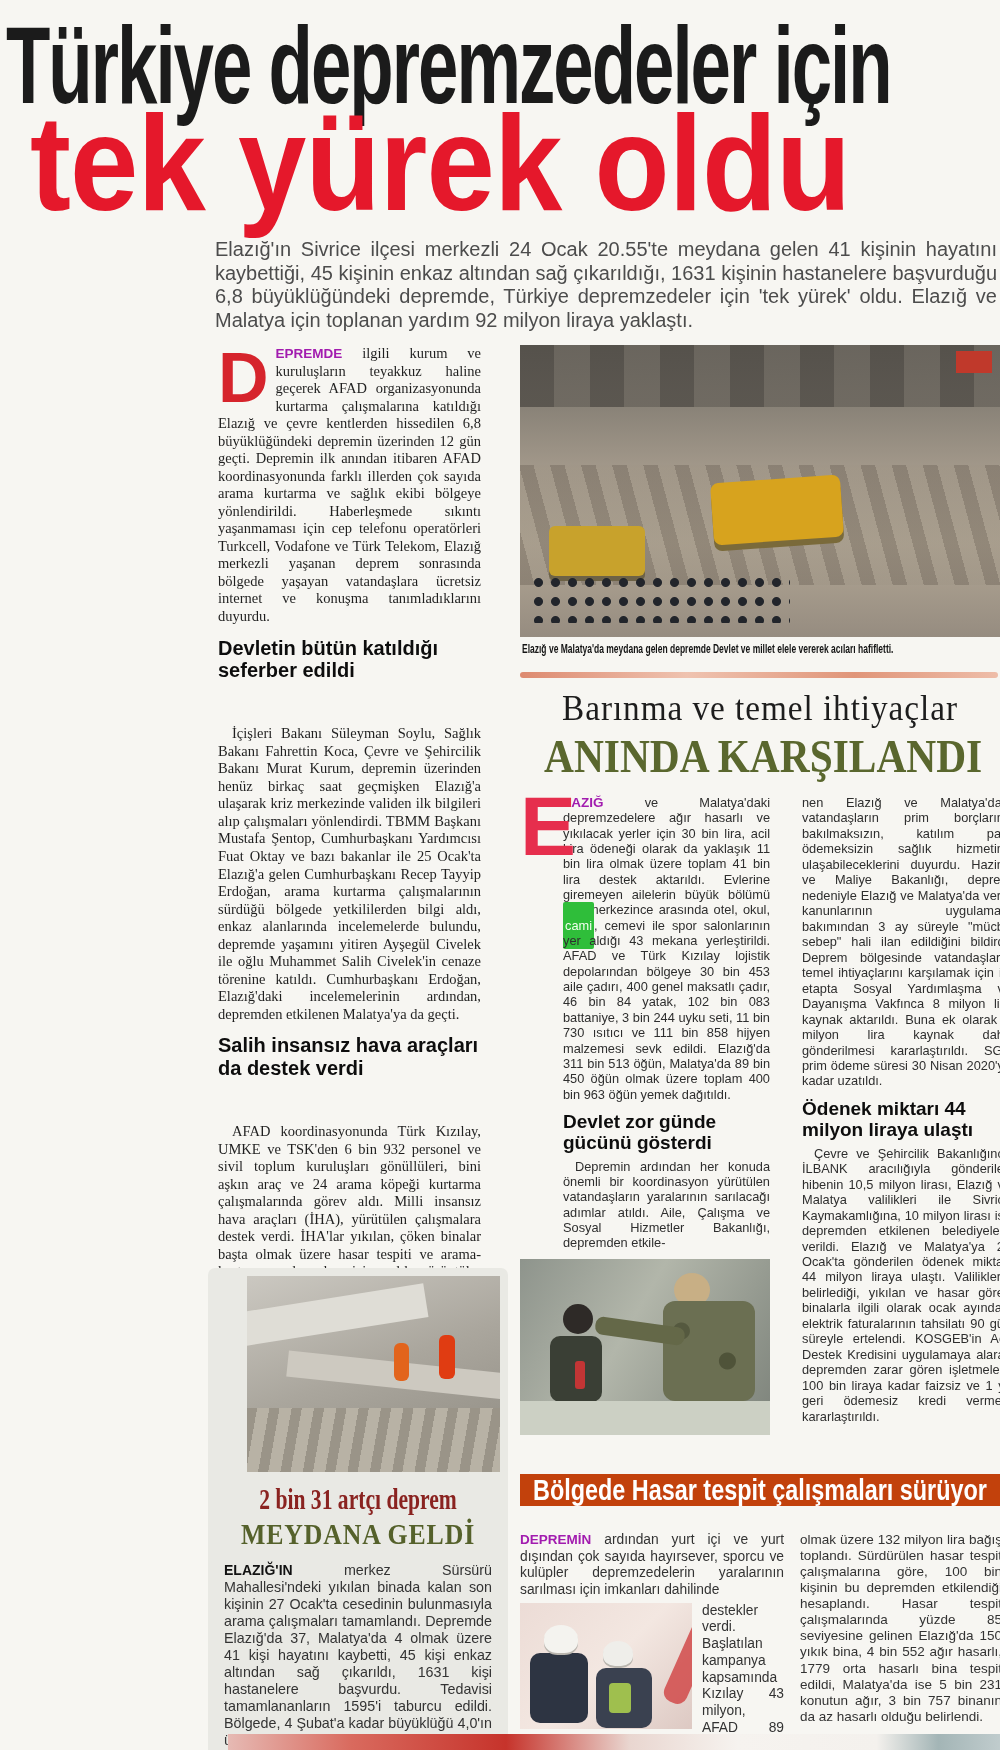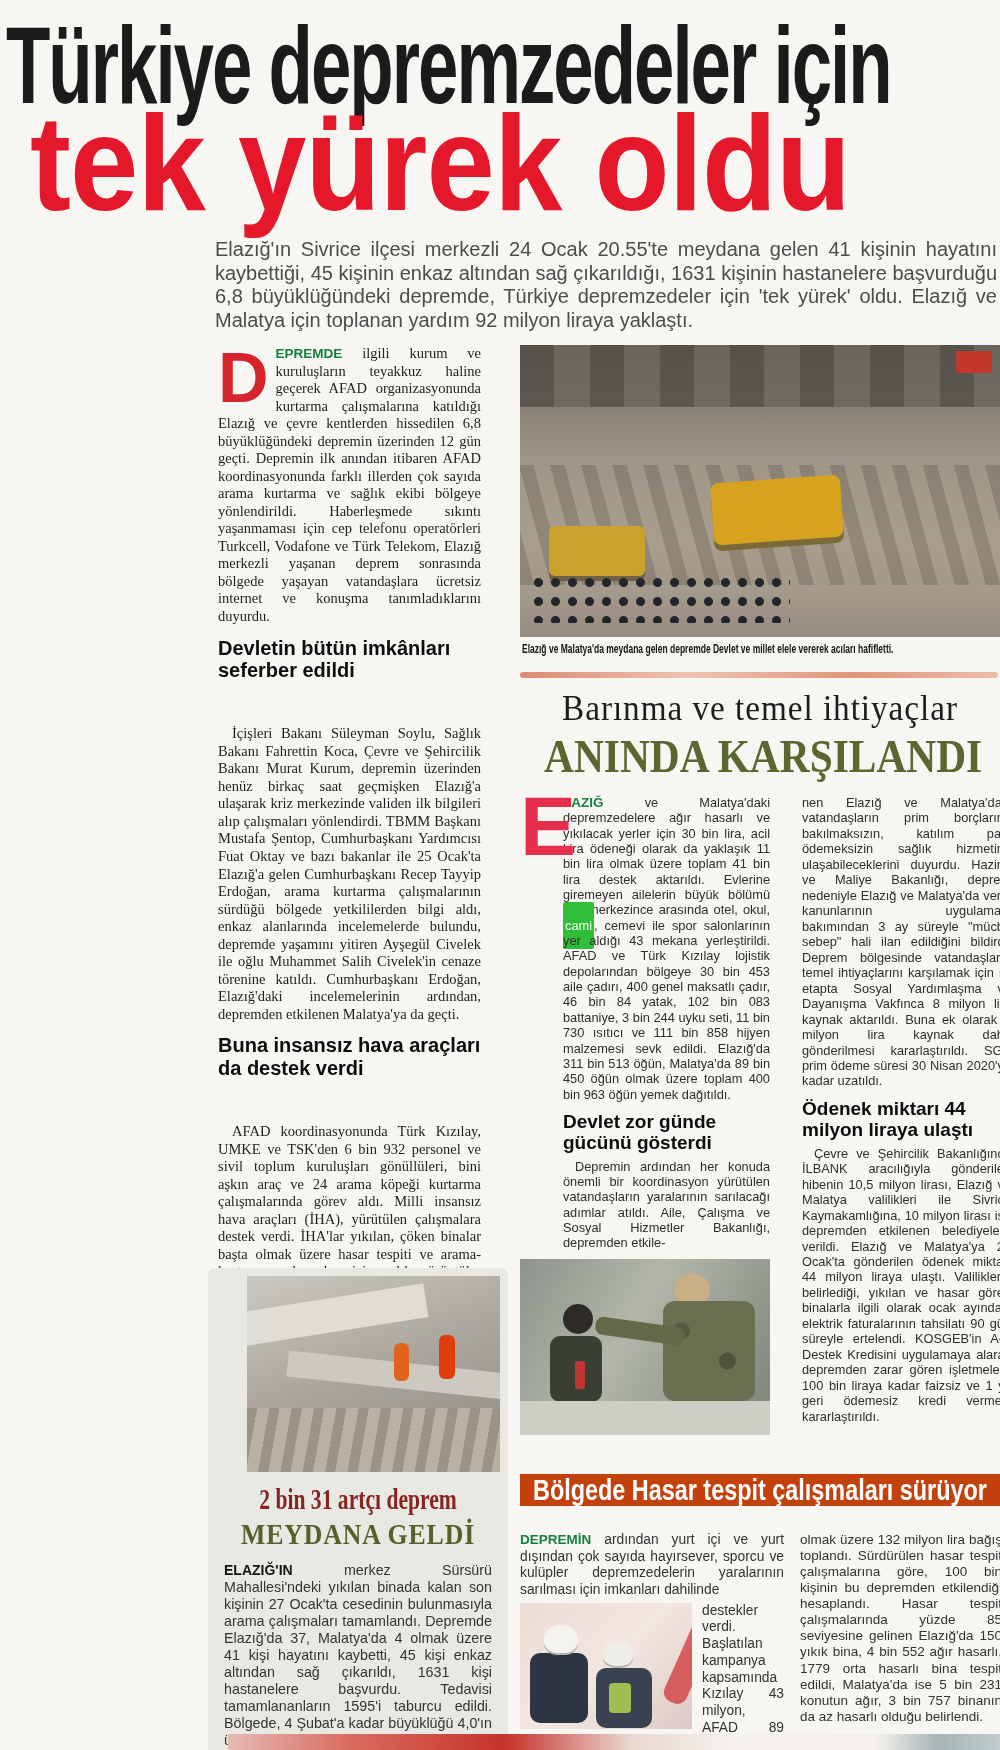--- a/index.html
+++ b/index.html
@@ -29,21 +29,21 @@
   .col-left{
     position:absolute;left:218px;top:345px;width:263px;
     font:14.5px/1.21 "Liberation Serif",serif;color:#1f1f1f;text-align:justify;
   }
   .col-left p{margin:0;}
   .col-left p.ind{text-indent:14px;margin-top:44px;}
   .dropcap-d{
     float:left;font:bold 70px/0.8 "Liberation Sans",sans-serif;color:#d6242c;
     padding:5px 7px 6px 0;
   }
-  .leadword{font:bold 13.5px "Liberation Sans",sans-serif;color:#15803d;}
+  .leadword{font:bold 13.5px "Liberation Sans",sans-serif;color:#a21caf;}
   .sub{
     font:bold 20px/1.12 "Liberation Sans",sans-serif;color:#0d0d0d;
     margin:11px 0 6px 0;text-align:left;
   }
   
   .photo{position:absolute;overflow:hidden;}
   .photo>div{position:absolute;}
   .photo1{left:520px;top:345px;width:480px;height:292px;
     background:linear-gradient(180deg,#63605a 0%,#837d73 16%,#a2988a 42%,#b2a795 68%,#968c80 100%);}
   .p1-buildings{left:0;top:0;width:100%;height:62px;
@@ -156,23 +156,23 @@
 
 <div class="page">
 
   <div class="mast1">Türkiye depremzedeler için</div>
   <div class="mast2">tek yürek oldu</div>
 
   <div class="lede">Elazığ'ın Sivrice ilçesi merkezli 24 Ocak 20.55'te meydana gelen 41 kişinin hayatını kaybettiği, 45 kişinin enkaz altından sağ çıkarıldığı, 1631 kişinin hastanelere başvurduğu 6,8 büyüklüğündeki depremde, Türkiye depremzedeler için 'tek yürek' oldu. Elazığ ve Malatya için toplanan yardım 92 milyon liraya yaklaştı.</div>
 
   <div class="col-left">
     <p><span class="dropcap-d">D</span><span class="leadword">EPREMDE</span> <span>ilgili kurum ve kuruluşların teyakkuz haline geçerek AFAD organizasyonunda kurtarma çalışmalarına katıldığı Elazığ ve çevre kentlerden hissedilen 6,8 büyüklüğündeki depremin üzerinden 12 gün geçti. Depremin ilk anından itibaren AFAD koordinasyonunda farklı illerden çok sayıda arama kurtarma ve sağlık ekibi bölgeye yönlendirildi. Haberleşmede sıkıntı yaşanmaması için cep telefonu operatörleri Turkcell, Vodafone ve Türk Telekom, Elazığ merkezli yaşanan deprem sonrasında bölgede yaşayan vatandaşlara ücretsiz internet ve konuşma tanımladıklarını duyurdu.</span></p>
-    <h3 class="sub">Devletin bütün imkânları seferber edildi</h3>
+    <h3 class="sub">Devletin bütün katıldığı seferber edildi</h3>
     <p class="ind">İçişleri Bakanı Süleyman Soylu, Sağlık Bakanı Fahrettin Koca, Çevre ve Şehircilik Bakanı Murat Kurum, depremin üzerinden henüz birkaç saat geçmişken Elazığ'a ulaşarak kriz merkezinde validen ilk bilgileri alıp çalışmaları yönlendirdi. TBMM Başkanı Mustafa Şentop, Cumhurbaşkanı Yardımcısı Fuat Oktay ve bazı bakanlar ile 25 Ocak'ta Elazığ'a gelen Cumhurbaşkanı Recep Tayyip Erdoğan, arama kurtarma çalışmalarının sürdüğü bölgede yetkililerden bilgi aldı, enkaz alanlarında incelemelerde bulundu, depremde yaşamını yitiren Ayşegül Civelek ile oğlu Muhammet Salih Civelek'in cenaze törenine katıldı. Cumhurbaşkanı Erdoğan, Elazığ'daki incelemelerinin ardından, depremden etkilenen Malatya'ya da geçti.</p>
-    <h3 class="sub">Buna insansız hava araçları da destek verdi</h3>
+    <h3 class="sub">Salih insansız hava araçları da destek verdi</h3>
     <p class="ind">AFAD koordinasyonunda Türk Kızılay, UMKE ve TSK'den 6 bin 932 personel ve sivil toplum kuruluşları gönüllüleri, bini aşkın araç ve 24 arama köpeği kurtarma çalışmalarında görev aldı. Milli insansız hava araçları (İHA), yürütülen çalışmalara destek verdi. İHA'lar yıkılan, çöken binalar başta olmak üzere hasar tespiti ve arama-kurtarma çalışmaları için anlık görüntüler temin ederek yerdeki ekipleri ve Ankara'daki merkezleri bilgilendirdi. Emniyet Genel Müdürlüğü Havacılık Dairesi Başkanlığı tarafından bölgeye gönderilen gece görüş sistemli hava araçları da aldığı görselleri merkeze aktardı.</p>
   </div>
 
   <div class="photo photo1">
     <div class="p1-buildings"></div>
     <div class="p1-rubble"></div>
     <div class="p1-excavator-a"></div>
     <div class="p1-excavator-b"></div>
     <div class="p1-crowd"></div>
     <div class="p1-red-sign"></div>

